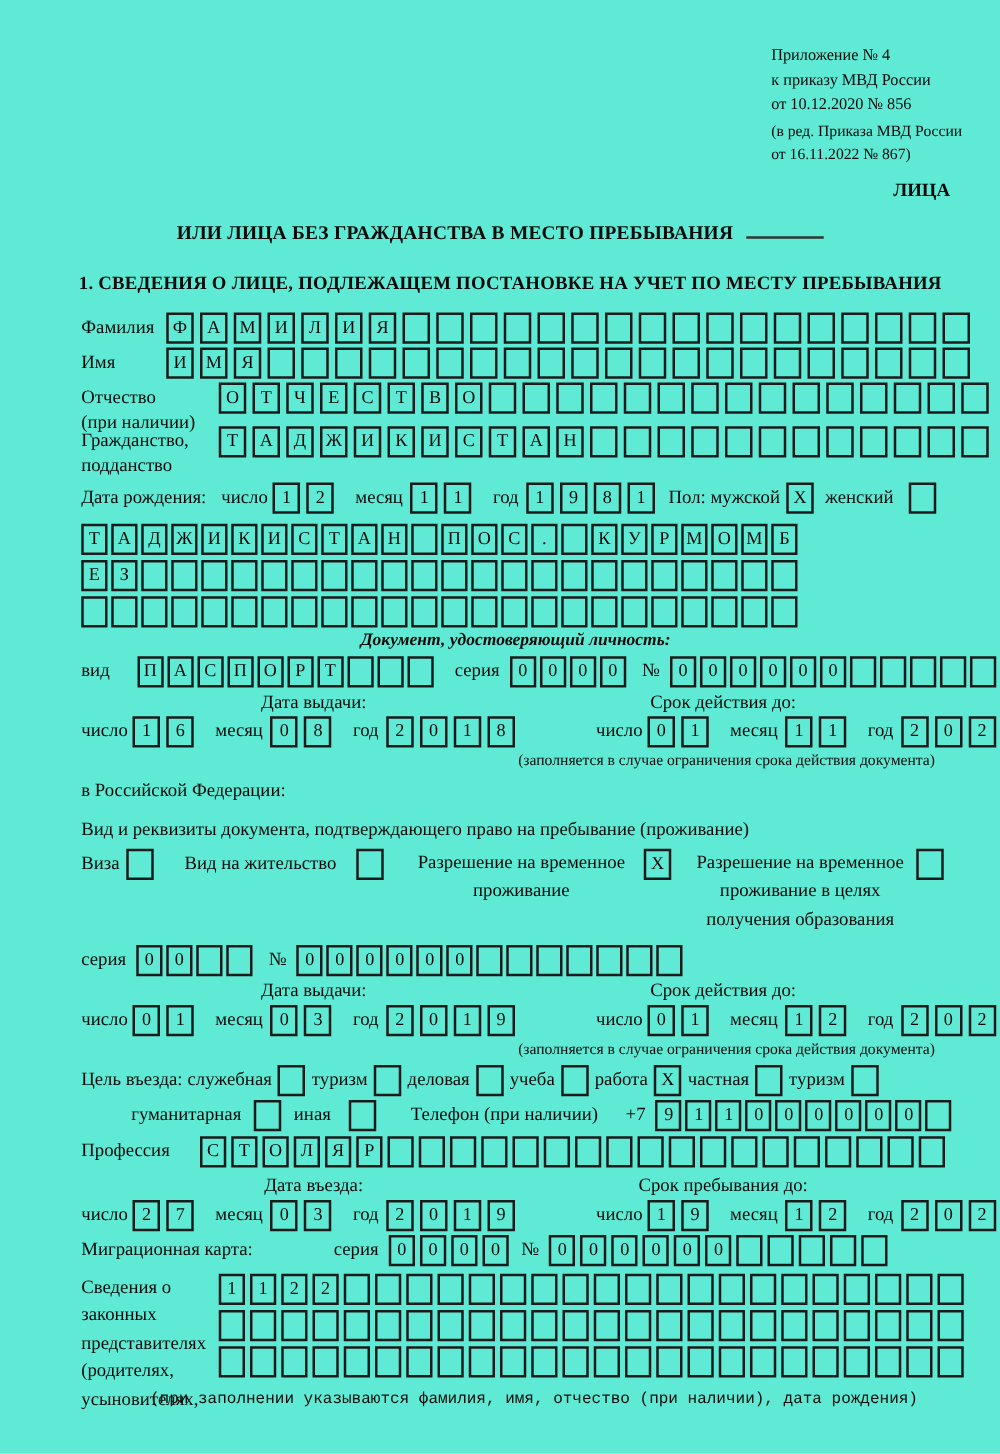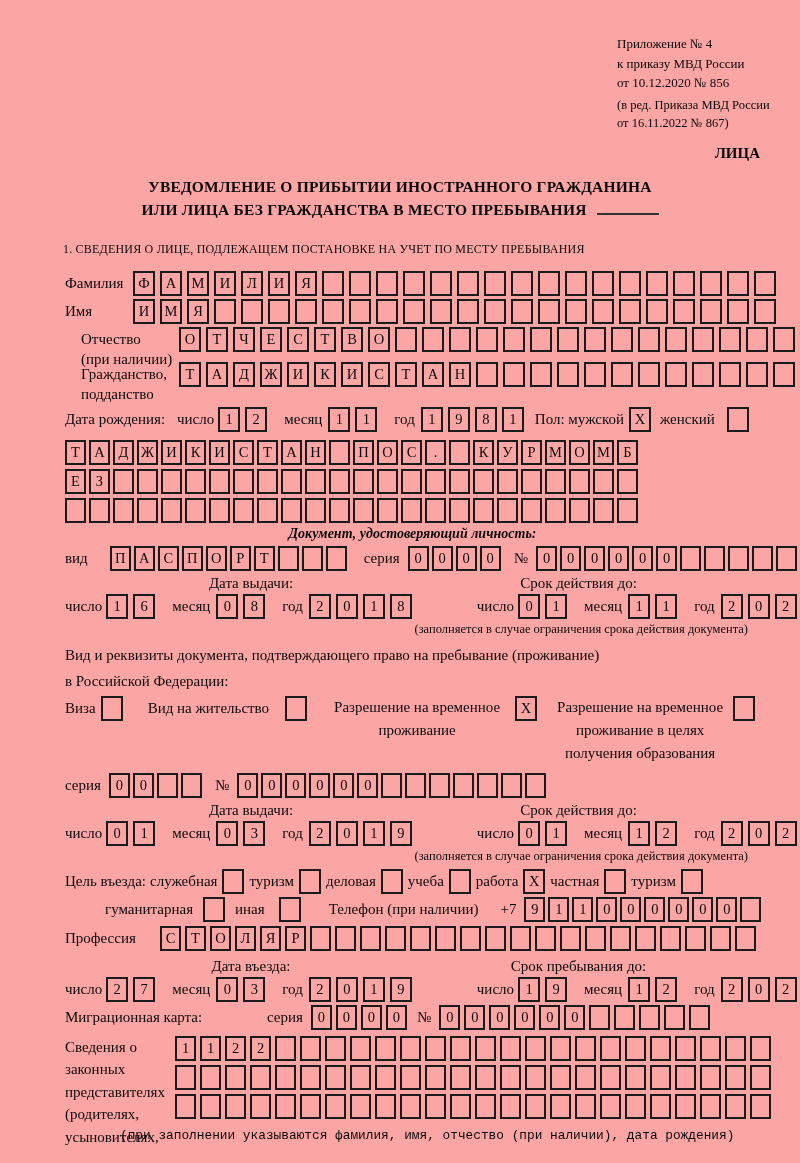--- a/index.html
+++ b/index.html
@@ -1,30 +1,30 @@
 <!DOCTYPE html>
 <html><head>
 <meta charset="utf-8">
 <style>
   html,body{margin:0;padding:0;background:#e8e8e8;}
   .page{
-    position:relative;width:800px;height:1163px;margin:0 auto;background:#fca5a5;
+    position:relative;width:800px;height:1163px;margin:0 auto;background:#5eead4;
     font-family:"Liberation Serif","DejaVu Serif",serif;color:#0a0a0a;overflow:hidden;
   }
   
   .corner{margin:34px 0 0 617px;font-size:13px;line-height:19.5px;}
   .corner-edit{font-size:12.5px;line-height:18.5px;margin-top:3px;}
   .forma{text-align:right;margin:12px 40px 0 0;font-weight:bold;font-size:15px;}
   .title{text-align:center;margin-top:13px;font-weight:bold;font-size:15.5px;line-height:23px;letter-spacing:.2px;}
   .blank-line{display:inline-block;width:62px;border-bottom:2px solid #333;margin-left:10px;}
-  .section-heading{margin:21px 0 0 63px;font-weight:normal;font-size:12px;letter-spacing:.2px;}
+  .section-heading{margin:21px 0 0 63px;font-weight:bold;font-size:15px;letter-spacing:.2px;}
   .content{margin-left:65px;margin-top:14px;font-size:15px;}
   .row{display:flex;align-items:flex-start;margin-bottom:3px;}
   .lbl{line-height:25px;white-space:nowrap;}
-  .lbl2{position:relative;line-height:25px;white-space:nowrap;margin-left:16px;}
+  .lbl2{position:relative;line-height:25px;white-space:nowrap;}
   .lbl2 .sub{position:absolute;left:0;top:22px;line-height:20px;}
   .lbl-block{line-height:24.5px;}
   .cells{display:flex;}
   .cell{
     width:18px;height:21px;border:2px solid #1b1b1b;margin-right:5px;flex:0 0 auto;
     display:flex;align-items:center;justify-content:center;font-size:14.5px;
   }
   .cells.sm .cell{width:17px;margin-right:3px;}
   .cells.md .cell{width:17px;margin-right:4px;}
   .cbox{
@@ -54,21 +54,20 @@
     <div>от 10.12.2020 № 856</div>
     <div class="corner-edit">
       <div>(в ред. Приказа МВД России</div>
       <div>от 16.11.2022 № 867)</div>
     </div>
   </div>
 
   <div class="forma">ЛИЦА</div>
 
   <div class="title">
-    <div>УВЕДОМЛЕНИЕ О ПРИБЫТИИ ИНОСТРАННОГО ГРАЖДАНИНА</div>
     <div><span>ИЛИ ЛИЦА БЕЗ ГРАЖДАНСТВА В МЕСТО ПРЕБЫВАНИЯ</span><span class="blank-line"></span></div>
   </div>
 
   <div class="section-heading">1. СВЕДЕНИЯ О ЛИЦЕ, ПОДЛЕЖАЩЕМ ПОСТАНОВКЕ НА УЧЕТ ПО МЕСТУ ПРЕБЫВАНИЯ</div>
 
   <div class="content">
 
     <div class="row">
       <span class="lbl" style="width:68px">Фамилия</span>
       <span class="cells">
@@ -371,22 +370,22 @@
       <span class="lbl g">год</span>
       <span class="cells">
           <span class="cell">2</span>
           <span class="cell">0</span>
           <span class="cell">2</span>
         </span>
     </div>
 
     <div class="note-right">(заполняется в случае ограничения срока действия документа)</div>
 
+    <div class="plain-line">в Российской Федерации:</div>
     <div class="plain-line" style="margin-top:6px">Вид и реквизиты документа, подтверждающего право на пребывание (проживание)</div>
-    <div class="plain-line">в Российской Федерации:</div>
 
     <div class="row" style="margin-top:2px">
       <span class="lbl">Виза</span>
       <span class="cbox"></span>
       <span class="lbl" style="margin-left:20px">Вид на жительство</span>
       <span class="cbox" style="margin-left:16px"></span>
       <div class="center-lbl" style="width:186px;margin-left:12px">
         <div>Разрешение на временное</div>
         <div>проживание</div>
       </div>

